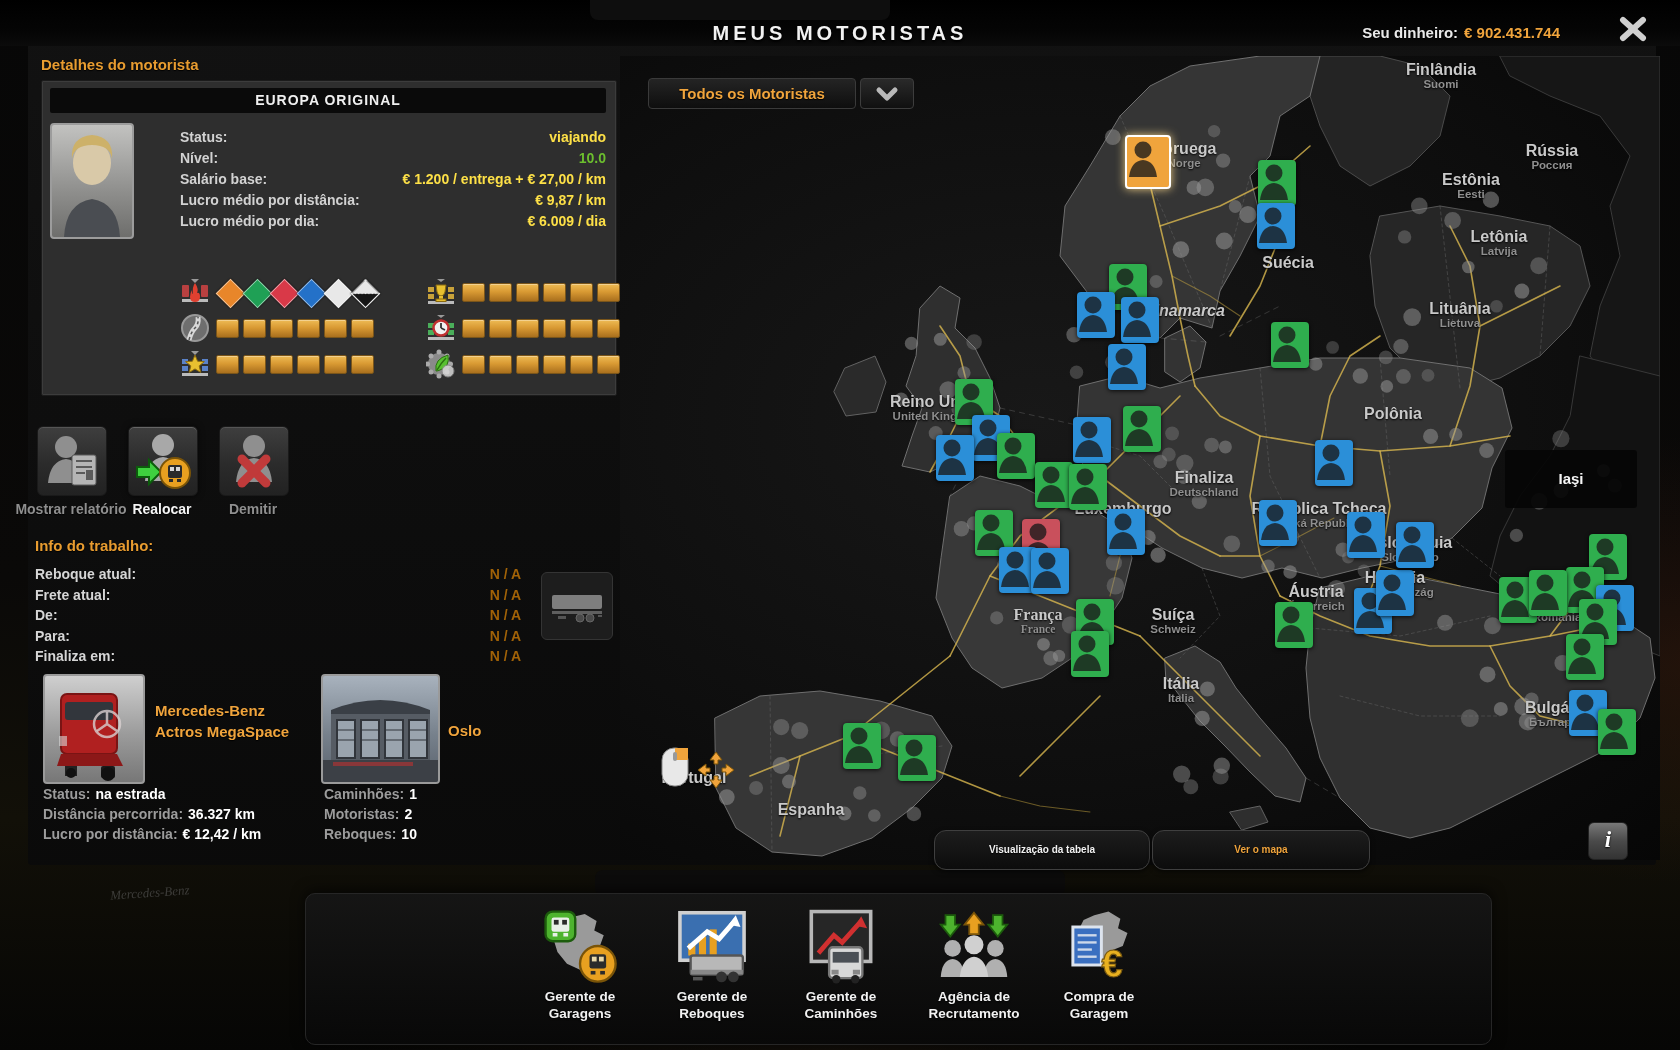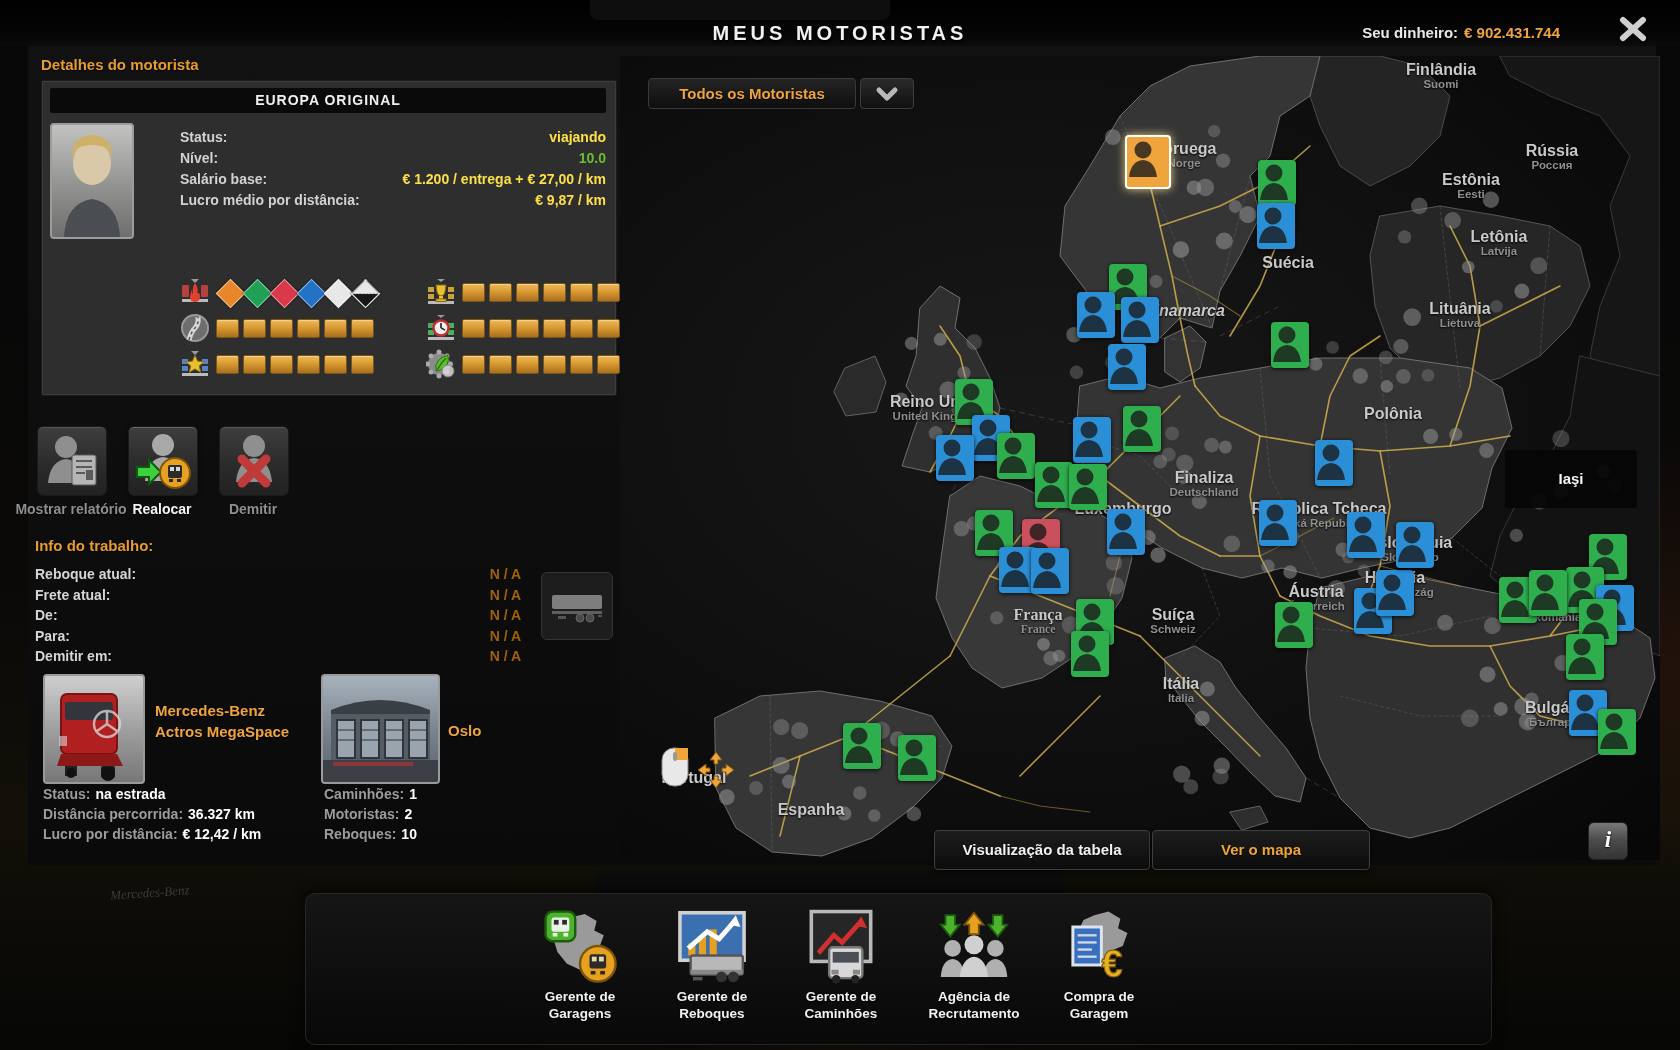--- a/index.html
+++ b/index.html
@@ -107,23 +107,23 @@
     color:#f5f5f5;font-size:15px;font-weight:bold;text-align:center;line-height:58px;pointer-events:none;}
   #driver-filter{left:28px;top:22px;width:206px;height:29px;
     background:linear-gradient(180deg,#242424,#0e0e0e);border:1px solid #3a3a3a;border-radius:4px;
     color:#f0a43c;font-size:15px;font-weight:bold;text-align:center;line-height:29px;cursor:pointer;
     text-shadow:0 1px 1px #000;}
   #filter-chevron{left:240px;top:22px;width:52px;height:29px;
     background:linear-gradient(180deg,#2a2a2a,#101010);border:1px solid #3d3d3d;border-radius:4px;cursor:pointer;}
   #pan-hint{left:40px;top:690px;width:80px;height:44px;}
 
   
-  .tab-btn{height:38px;border-radius:4px;border:1px solid #3f3f3f;
+  .tab-btn{height:38px;border-radius:12px;border:1px solid #3f3f3f;
     background:linear-gradient(180deg,#1d1d1d 0%,#0c0c0c 100%);
-    font-size:15px;font-weight:bold;text-align:center;line-height:38px;cursor:pointer;
+    font-size:10px;font-weight:bold;text-align:center;line-height:38px;cursor:pointer;
     box-shadow:0 2px 5px rgba(0,0,0,.6);text-shadow:0 1px 1px #000;}
   #tab-table{left:934px;top:830px;width:214px;color:#f2f2f2;}
   #tab-map{left:1152px;top:830px;width:216px;color:#f0a43c;}
   #info-btn{left:1588px;top:822px;width:38px;height:36px;border-radius:6px;cursor:pointer;
     background:linear-gradient(180deg,#787878 0%,#4a4a4a 50%,#333 100%);border:1px solid #222;
     color:#fff;font-family:"Liberation Serif",serif;font-style:italic;font-weight:bold;font-size:23px;
     text-align:center;line-height:34px;text-shadow:0 1px 2px #000;}
 
   
   #dock{left:305px;top:893px;width:1185px;height:150px;border-radius:10px;
@@ -168,20 +168,21 @@
       <ellipse cx="40" cy="38" rx="19" ry="22" fill="#d9c9a8"></ellipse>
       <path d="M20 34 Q18 12 40 10 Q62 12 60 34 Q58 20 40 20 Q22 20 20 34 Z" fill="#cdb169"></path>
       <path d="M12 112 Q14 78 40 74 Q66 78 68 112 Z" fill="#4a4d52"></path>
     </svg>
   </div>
   <div id="detail-rows" class="abs">
       <div class="d-row"><span class="lab">Status:</span><span class="val ">viajando</span></div>
       <div class="d-row"><span class="lab">Nível:</span><span class="val green">10.0</span></div>
       <div class="d-row"><span class="lab">Salário base:</span><span class="val ">€ 1.200 / entrega + € 27,00 / km</span></div>
       <div class="d-row"><span class="lab">Lucro médio por distância:</span><span class="val ">€ 9,87 / km</span></div>
+      <div class="d-row"><span class="lab">Lucro médio por dia:</span><span class="val ">€ 6.009 / dia</span></div>
     </div>
   <div id="skills" class="abs">
       <div class="skill-row" style="left: 0px; top: 0px;">
         <span class="skill-icon"><svg width="30" height="30" viewBox="0 0 30 30">
             <rect x="2" y="8" width="7" height="12" rx="1" fill="#b84040"></rect>
             <rect x="21" y="8" width="7" height="12" rx="1" fill="#b84040"></rect>
             <rect x="2" y="22" width="26" height="3" fill="#bbb"></rect>
             <path d="M15 6 Q19 12 17 16 Q20 15 20 20 Q20 25 15 25 Q10 25 10 20 Q10 16 12 13 Q12 17 13 17 Q12 10 15 6Z" fill="#e04030"></path>
             <polygon points="11,2 19,2 15,6" fill="#999"></polygon>
           </svg></span>
@@ -364,21 +365,21 @@
 <div class="abs action-label" style="left:188px;top:500px;">
   <span>Demitir</span>
 </div>
 
 <div id="job-heading" class="abs orange-heading">Info do trabalho:</div>
 <div id="job-rows" class="abs">
     <div class="j-row"><span class="lab">Reboque atual:</span><span class="val">N / A</span></div>
     <div class="j-row"><span class="lab">Frete atual:</span><span class="val">N / A</span></div>
     <div class="j-row"><span class="lab">De:</span><span class="val">N / A</span></div>
     <div class="j-row"><span class="lab">Para:</span><span class="val">N / A</span></div>
-    <div class="j-row"><span class="lab">Demitir em:</span><span class="val">N / A</span></div>
+    <div class="j-row"><span class="lab">Finaliza em:</span><span class="val">N / A</span></div>
   </div>
 <div id="trailer-slot" class="abs">
   <svg width="70" height="66" viewBox="0 0 70 66">
     <rect x="10" y="22" width="50" height="14" rx="2" fill="#7e7e7e"></rect>
     <rect x="10" y="38" width="50" height="3" fill="#5f5f5f"></rect>
     <rect x="16" y="43" width="8" height="3" fill="#555"></rect>
     <circle cx="38" cy="45" r="4" fill="#4a4a4a" stroke="#666"></circle>
       <circle cx="48" cy="45" r="4" fill="#4a4a4a" stroke="#666"></circle>
     <rect x="56" y="42" width="4" height="2" fill="#555"></rect>
   </svg>

